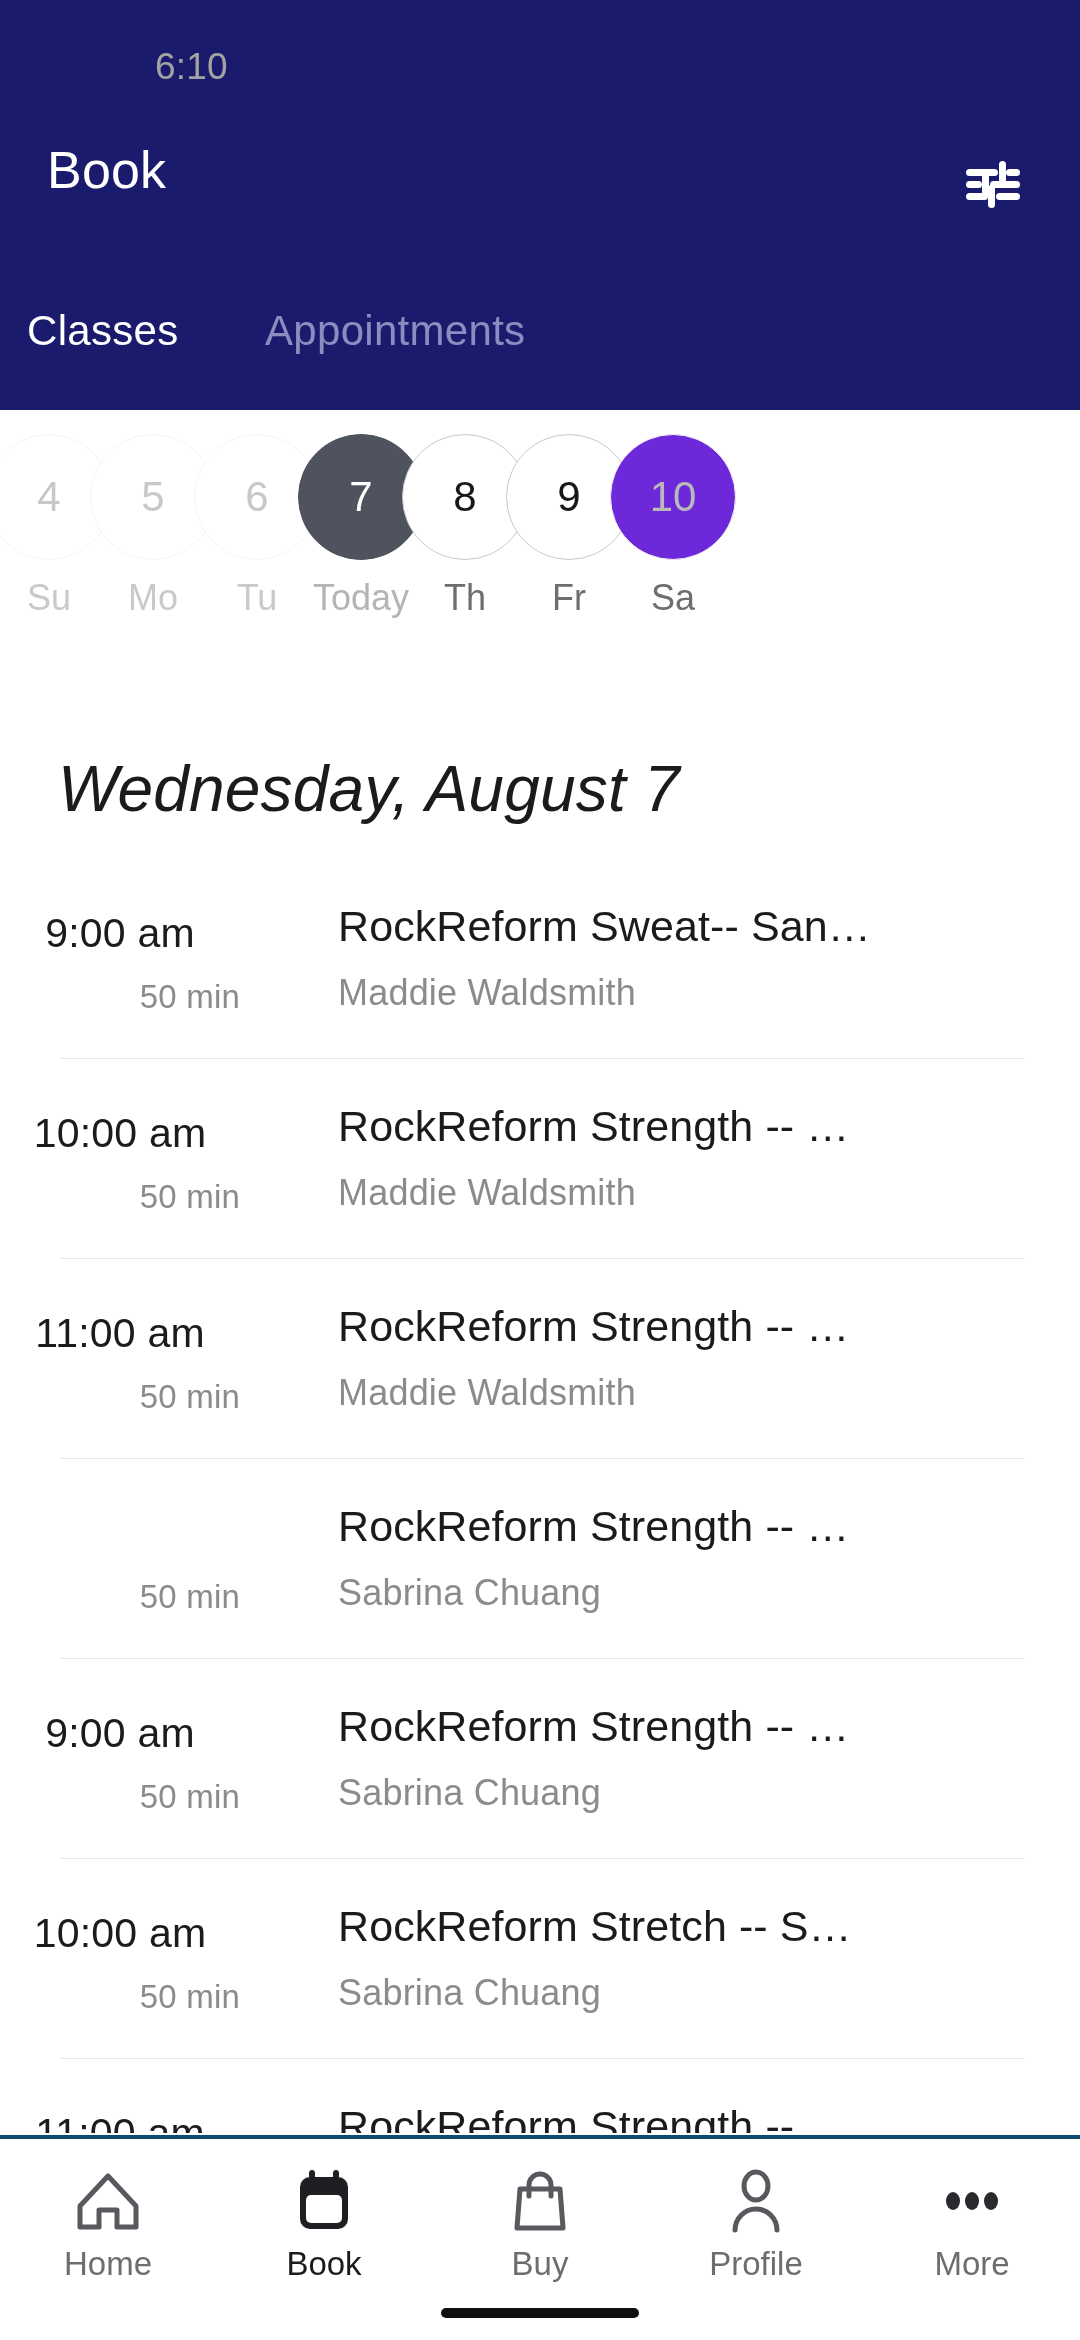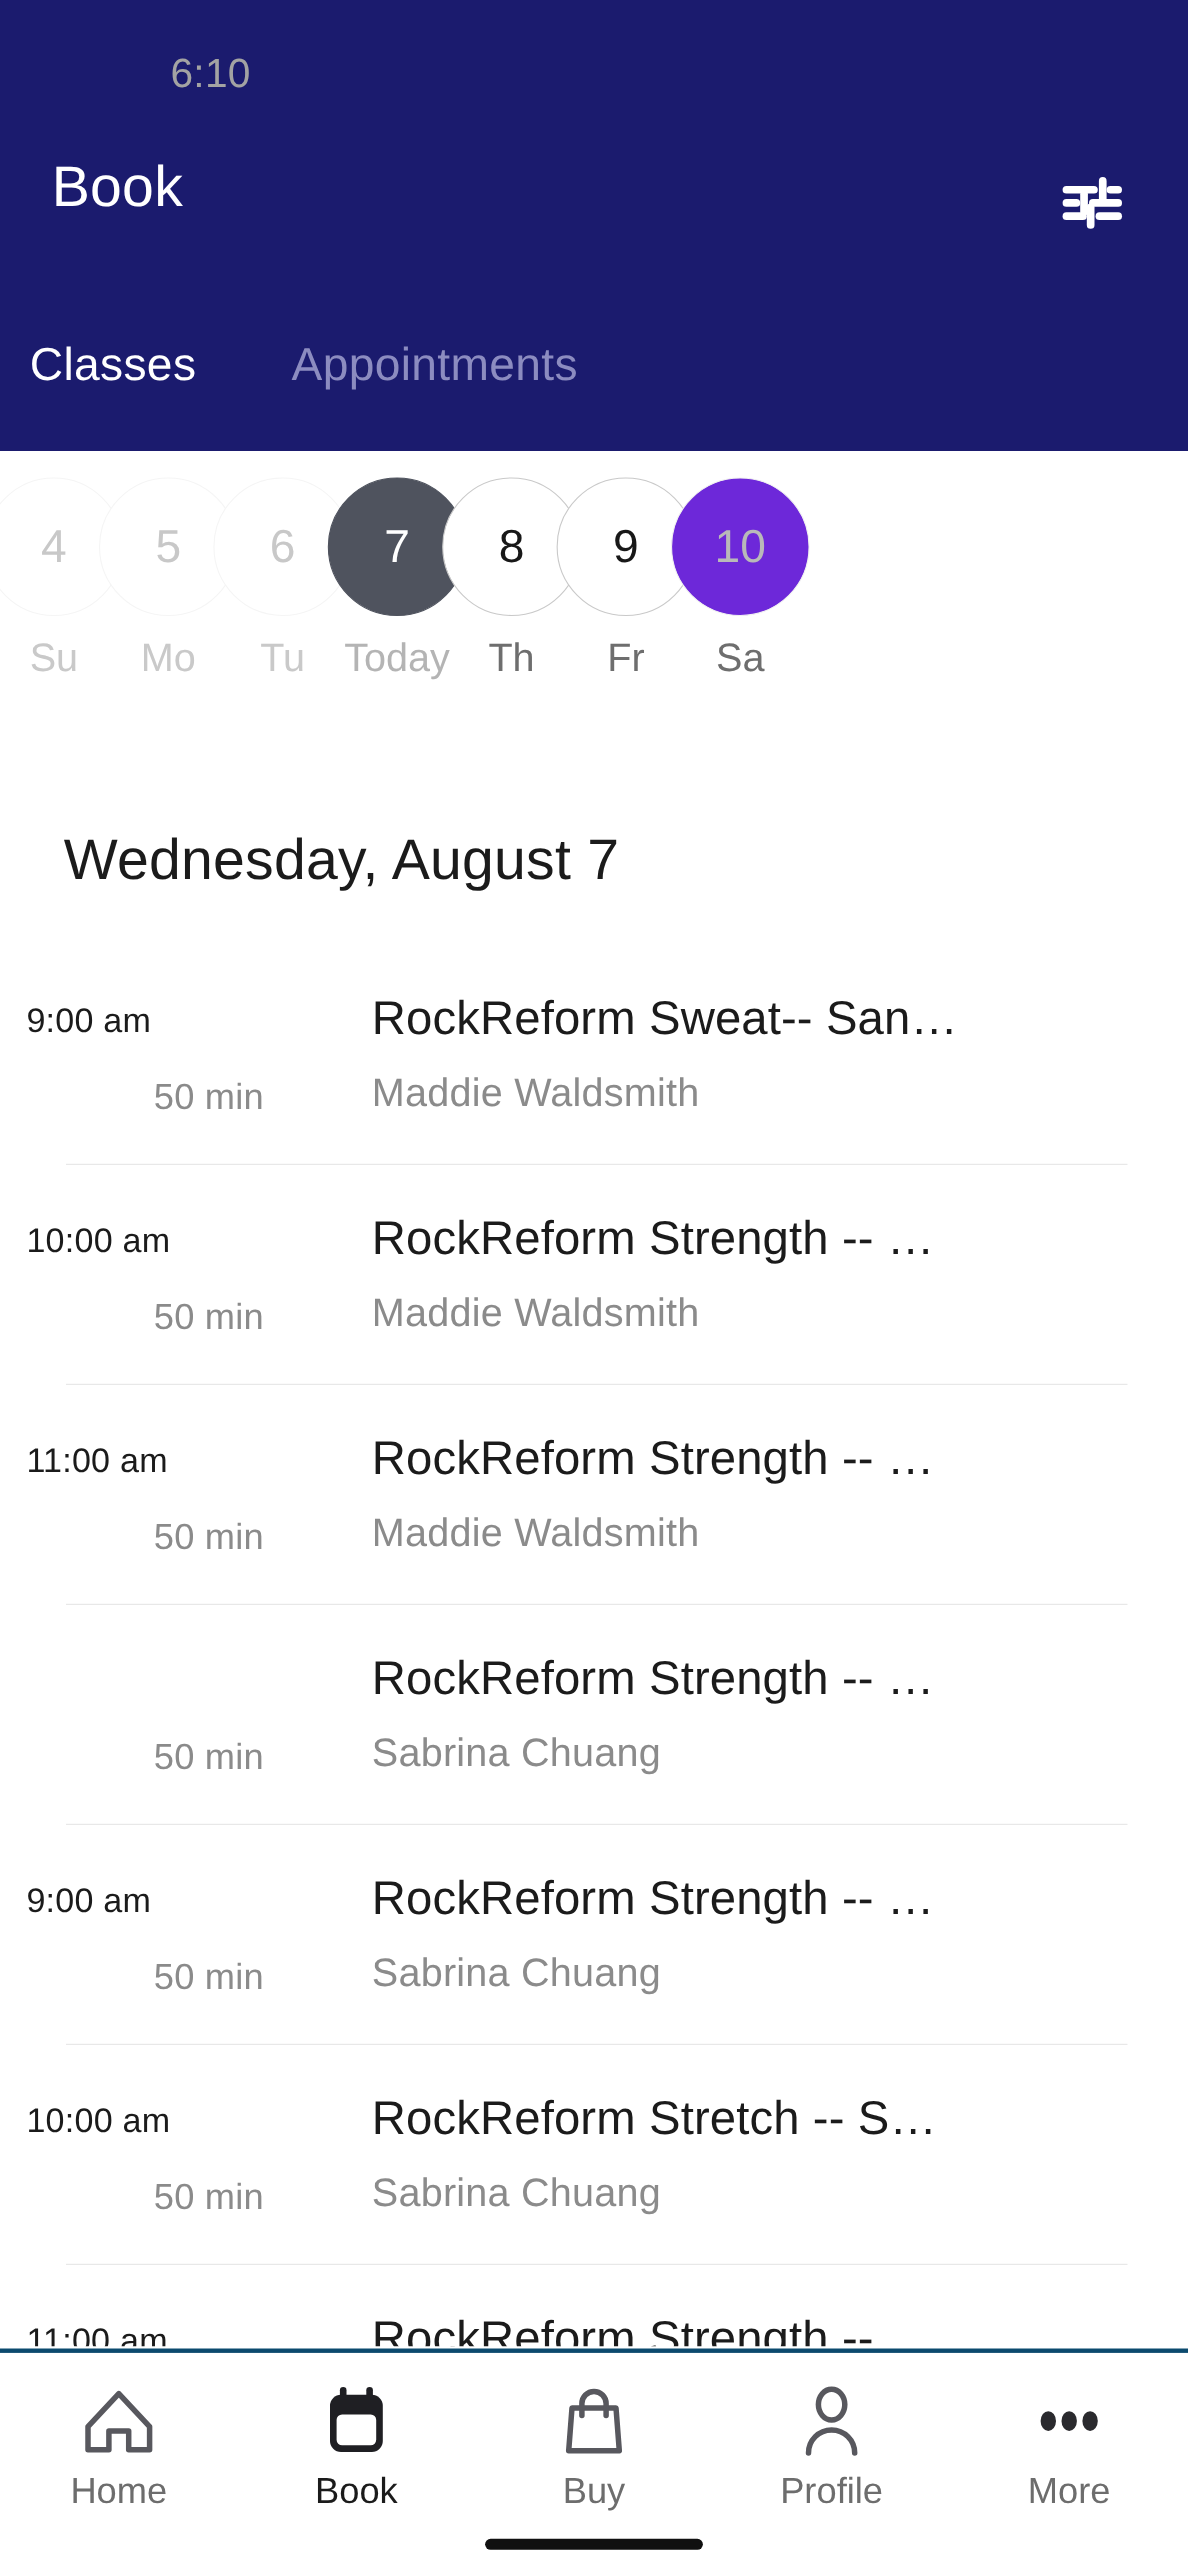--- a/index.html
+++ b/index.html
@@ -67,36 +67,36 @@
   .daylabel {
     margin-top:20px; font-size:36px; line-height:1;
   }
   .daylabel.dim   { color:#c9c9c9; }
   .daylabel.mid   { color:#b4b4b4; }
   .daylabel.dark  { color:#6e6e6e; }
 
   
   .dayheading {
     position:absolute; top:752px; left:58px;
-    font-size:52px; color:#1b1b1b; font-weight:400; letter-spacing:0.2px;
+    font-size:64px; color:#1b1b1b; font-weight:400; letter-spacing:0.2px;font-style:italic;
   }
 
   
   .list {
     position:absolute; top:858px; left:0; width:1080px; height:1275px;
     overflow:hidden;
   }
   .row { position:relative; width:1080px; height:200px; }
   .row .divider {
     position:absolute; top:0; left:60px; width:965px; height:1px;
     background:#e6e6e6;
   }
   .row .time {
-    position:absolute; left:0; top:52px; width:240px; text-align:left;
-    font-size:31px; color:#1b1b1b; letter-spacing:0.2px;margin-left:24px;
+    position:absolute; left:0; top:52px; width:240px; text-align:center;
+    font-size:41px; color:#1b1b1b; letter-spacing:0.2px;
   }
   .row .duration {
     position:absolute; left:0; top:120px; width:240px; text-align:right;
     font-size:33px; color:#8b8b8b; letter-spacing:0.2px;
   }
   .row .title {
     position:absolute; left:338px; top:44px; width:700px;
     font-size:43px; color:#1b1b1b; letter-spacing:0.1px;
     white-space:nowrap; overflow:hidden;
   }

